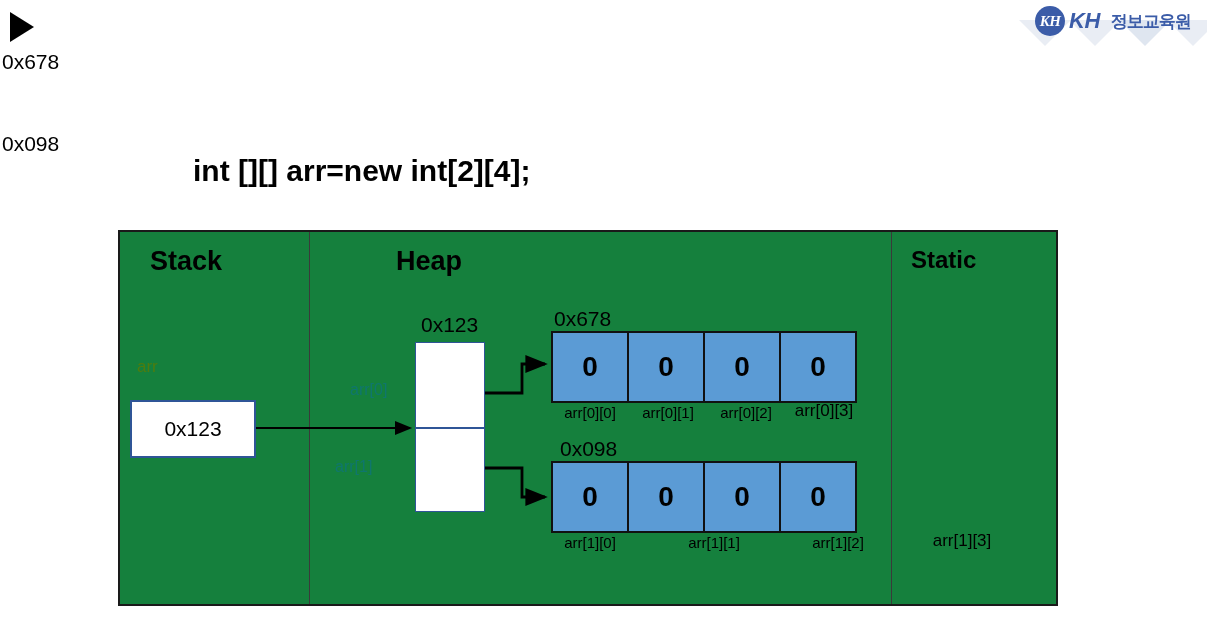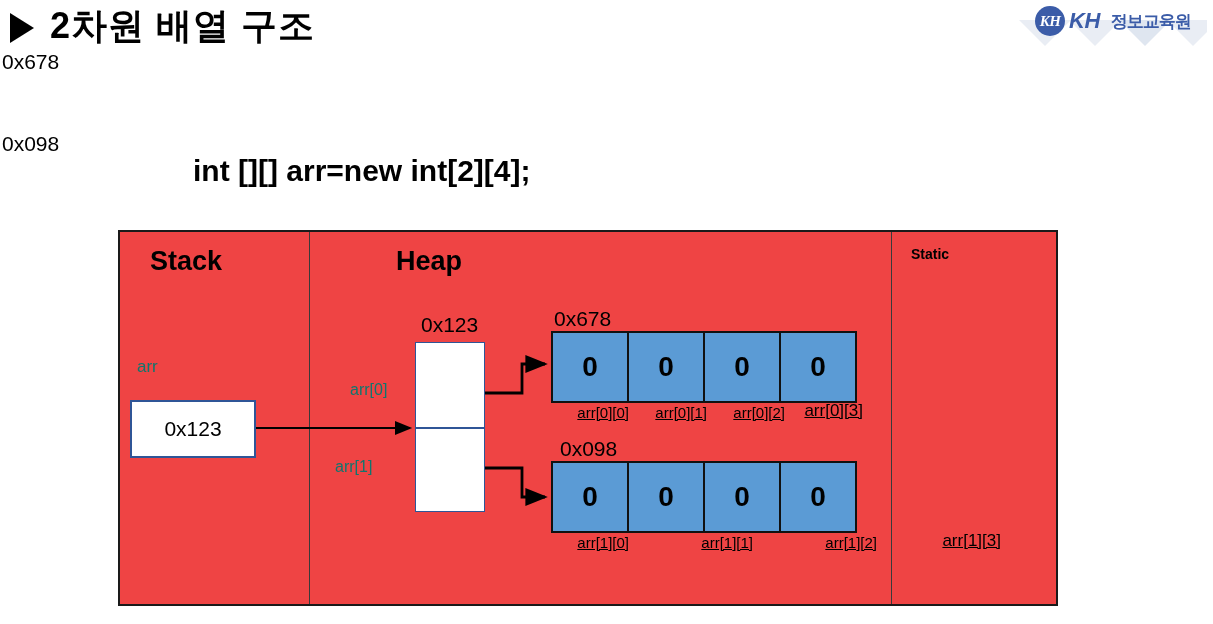--- a/index.html
+++ b/index.html
@@ -79,37 +79,37 @@
     font-size:30px;font-weight:bold;color:#000;
     white-space:nowrap;
   }
 
   
   .mem-table{
     position:absolute;left:118px;top:230px;
     width:940px;height:376px;
     border:2px solid #1a1a1a;
     box-sizing:border-box;
-    background:#ef4444;
+    background:#15803d;
   }
   .col-div{position:absolute;top:0;bottom:0;width:1px;background:#3a3a3a;}
   .col-div.d1{left:189px;}
   .col-div.d2{left:771px;}
 
   .sec-title{
     position:absolute;font-weight:bold;color:#000;white-space:nowrap;
   }
   .sec-title.stack{left:30px;top:14px;font-size:27px;}
   .sec-title.heap{left:276px;top:14px;font-size:27px;}
-  .sec-title.static{left:791px;top:14px;font-size:14px;}
+  .sec-title.static{left:791px;top:14px;font-size:24px;}
 
   
   .arr-label{
     position:absolute;left:137px;top:357px;
-    font-size:17px;color:#0f766e;
+    font-size:17px;color:#4d7c0f;
   }
   .stack-box{
     position:absolute;left:130px;top:400px;
     width:126px;height:58px;
     border:2px solid #2f5597;
     box-sizing:border-box;
     background:#fff;
     display:flex;align-items:center;justify-content:center;
     font-size:21px;color:#000;
   }
@@ -158,36 +158,34 @@
   .arr-cap{
     position:absolute;font-size:21px;color:#000;white-space:nowrap;
   }
   .arr-cap.a0{left:554px;top:307px;}
   .arr-cap.a1{left:560px;top:437px;}
 
   .cap-row{position:absolute;display:flex;}
   .cap-row.c0{left:551px;top:404px;}
   .cap-row.c1{left:551px;top:534px;gap:46px;}
   .cap-cell{
-    width:78px;text-align:right;font-size:15px;color:#000;
+    width:78px;text-align:center;font-size:15px;color:#000;
     white-space:nowrap;
-    text-decoration:underline;
   }
   .cap-cell.last{font-size:17px;position:relative;top:-3px;}
 
   svg.overlay{position:absolute;left:0;top:0;width:1213px;height:624px;pointer-events:none;}
 </style>
 </head>
 <body>
 
 <div class="slide">
 
   <div class="title-row">
     <div class="bullet-tri"></div>
-    <div class="title-text">2차원 배열 구조</div>
   </div>
 
   <div class="logo-wrap">
     <div class="chevrons">
       <div class="chev c1"></div>
       <div class="chev c2"></div>
       <div class="chev c3"></div>
       <div class="chev c4"></div>
     </div>
     <div class="logo-inner">

